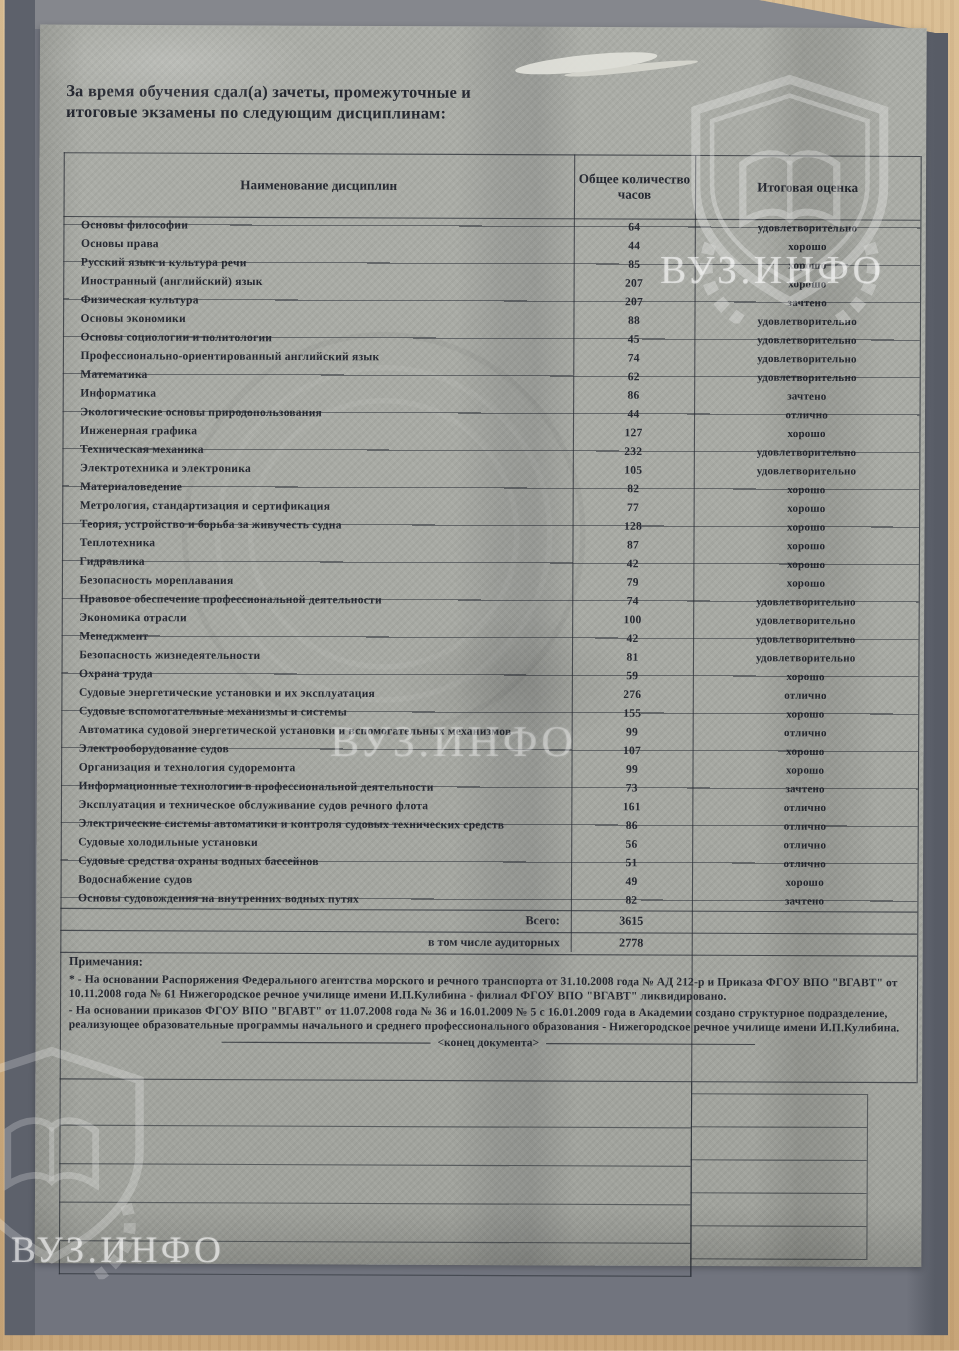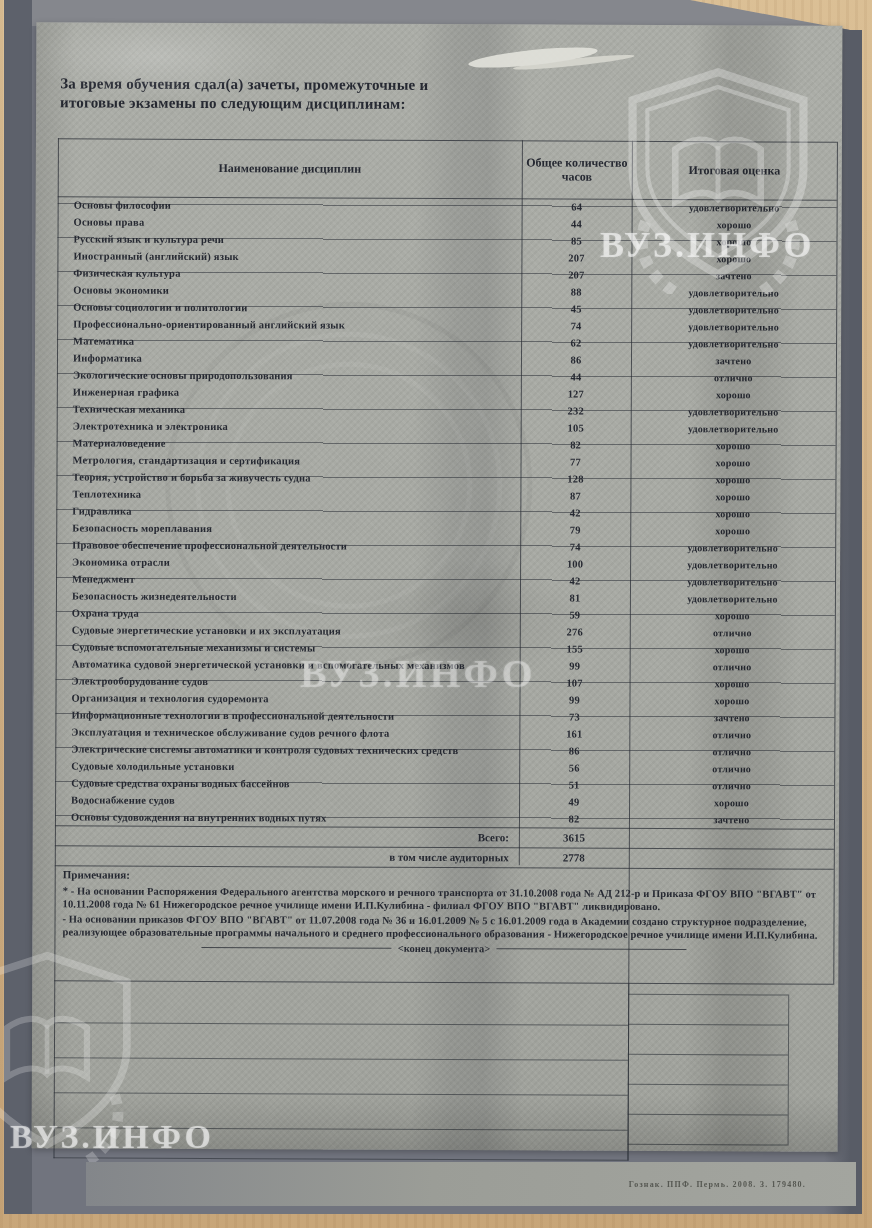--- a/index.html
+++ b/index.html
@@ -80,21 +80,21 @@
   .notes .ntitle{font-size:11px;padding:5px 0 2px 8px;}
   .notes p{margin:2px 8px 2px 8px;font-size:10.5px;line-height:13px;letter-spacing:.1px;}
   .endmark{display:flex;align-items:center;justify-content:center;margin-top:3px;font-size:10.5px;}
   .endmark .dash{width:190px;height:0;border-top:1px solid rgba(42,46,54,.8);}
   .endmark span{padding:0 6px;}
 
   .blank{position:absolute;left:22px;top:959px;width:779px;height:177px;}
   .rline{position:absolute;background:rgba(42,46,54,.6);}
 
   
-  .wm{position:absolute;color:rgba(255,255,255,.55);font-weight:bold;letter-spacing:3px;
+  .wm{position:absolute;color:rgba(255,255,255,.55);font-weight:normal;letter-spacing:3px;
       font-size:36px;text-shadow:0 0 2px rgba(255,255,255,.25);pointer-events:none;white-space:nowrap;}
   .wm.mid{color:rgba(255,255,255,.25);font-size:40px;}
   .shield{position:absolute;pointer-events:none;opacity:.5;}
 
   .tornmark{position:absolute;left:468px;top:50px;width:130px;height:15px;background:#e3e3dc;
     border-radius:50%;transform:rotate(-6deg);box-shadow:40px 9px 0 -4px #d8d8d0;opacity:.9;}
 
   .bottomstrip{position:absolute;left:86px;top:1162px;width:770px;height:44px;
     background:linear-gradient(90deg,#83868a 0%,#9b9d97 45%,#a3a59f 100%);}
   .imprint{position:absolute;right:50px;top:18px;font-size:8px;letter-spacing:1.2px;color:#565852;font-weight:bold;}
@@ -376,17 +376,14 @@
   <svg class="shield" style="left:-48px;top:948px" width="190" height="215" viewBox="0 0 120 140">
     <g fill="none" stroke="#ffffff" stroke-opacity=".45">
       <path d="M60 5 L112 22 V64 C112 92 90 112 60 128 C30 112 8 92 8 64 V22 Z" stroke-width="5"></path>
       <path d="M34 52 C45 44 55 45 60 50 C65 45 75 44 86 52 V84 C75 77 65 77 60 82 C55 77 45 77 34 84 Z" stroke-width="4"></path>
       <path d="M60 50 V82" stroke-width="3"></path>
       <path d="M104 96 C110 112 104 128 86 139" stroke-width="7" stroke-dasharray="6 5"></path>
     </g>
   </svg>
   <div class="wm" style="left:10px;top:1118px;font-size:34px">ВУЗ.ИНФО</div>
 
-  <div class="bottomstrip">
-    <div class="imprint">Гознак. ППФ. Пермь. 2008. З. 179480.</div>
-  </div>
 
 </div>
 
 </body></html>

